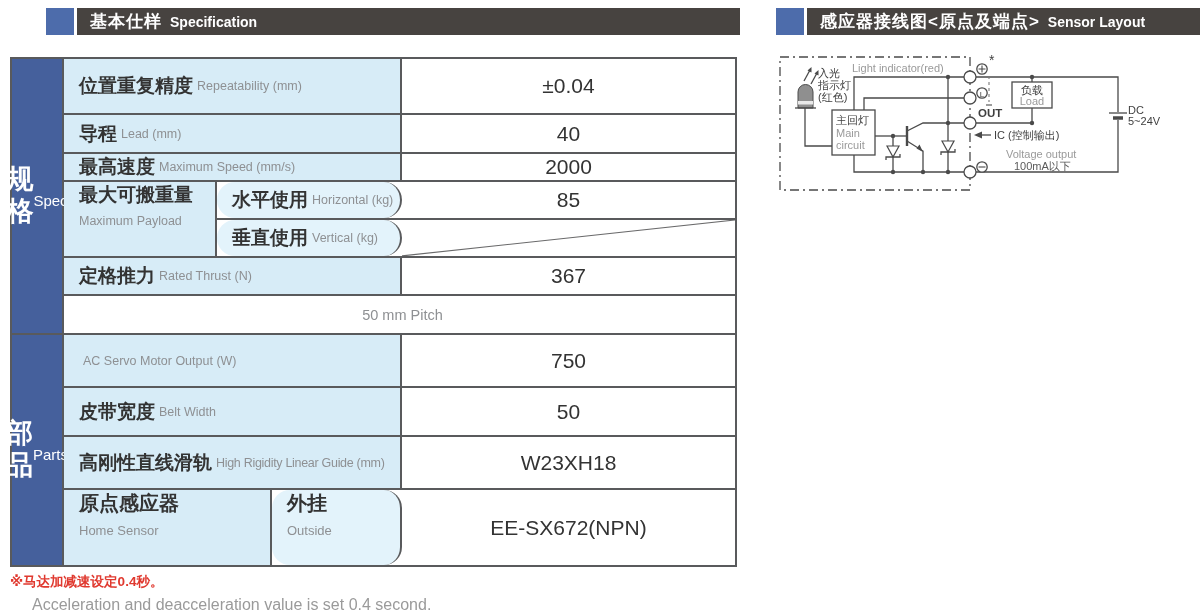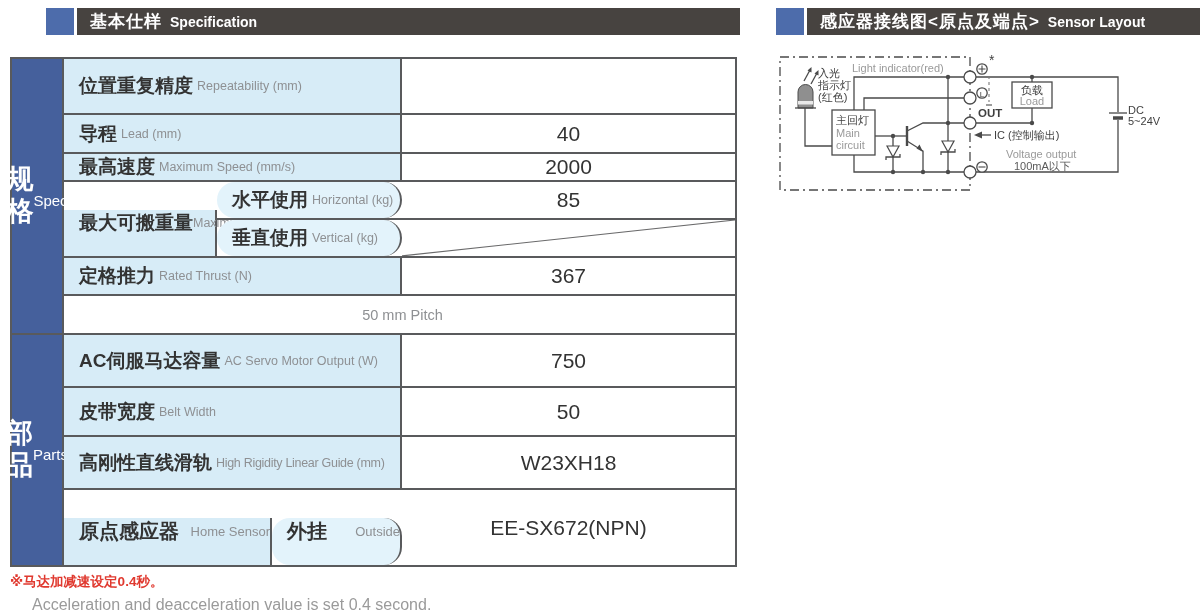--- a/index.html
+++ b/index.html
@@ -26,21 +26,21 @@
   .gzh { width:1.15em; font-size:27px; font-weight:bold; line-height:1.18; word-break:break-all; text-align:center; }
   .gen { font-size:15px; margin-top:9px; }
   .grows { flex:1; display:flex; flex-direction:column; }
   .trow { display:flex; border-bottom:2px solid #595a5c; }
   .trow.last { border-bottom:none; }
   .lbl { background:#d7ecf7; display:flex; align-items:center; padding-left:15px;
          border-right:2px solid #595a5c; flex:none; }
   .lbl .zh { font-size:19px; font-weight:600; color:#333; white-space:nowrap; }
   .lbl .en { font-size:12.5px; color:#8e9093; margin-left:4px; white-space:nowrap; }
   .lbl.wide { width:338px; }
-  .lbl.col { flex-direction:row; align-items:flex-start; justify-content:space-between;margin-top:28px; }
+  .lbl.col { flex-direction:column; align-items:flex-start; justify-content:flex-start; }
   .lbl.col .en { margin-left:0; margin-top:6px; }
   .lbl.sub { background:#e3f3fb;border-radius:18px; }
   .val { flex:1; display:flex; align-items:center; justify-content:center; background:#fff; position:relative; }
   .val .v { font-size:21px; color:#333; }
   .val .v-en { font-size:14.5px; color:#8e9093; margin-left:6px; }
   .subcol { flex:1; display:flex; flex-direction:column; }
   .subrow { display:flex; flex:1; border-bottom:2px solid #595a5c; }
   .subrow.last { border-bottom:none;justify-content:center; }
   .subrow .lbl { width:185px; }
   .payload-main { width:153px; }
@@ -96,20 +96,23 @@
       <div class="gzh">规格</div>
       <div class="gen">Spec</div>
     </div>
     <div class="grows">
 
       <div class="trow" style="height:58px">
         <div class="lbl wide">
           <span class="zh">位置重复精度</span>
           <span class="en">Repeatability (mm)</span>
         </div>
+        <div class="val">
+          <span class="v">±0.04</span>
+        </div>
       </div>
 
       <div class="trow" style="height:40px">
         <div class="lbl wide">
           <span class="zh">导程</span>
           <span class="en">Lead (mm)</span>
         </div>
         <div class="val">
           <span class="v">40</span>
         </div>
@@ -175,21 +178,20 @@
 
   <section class="tgroup" style="height:230px">
     <div class="gband">
       <div class="gzh">部品</div>
       <div class="gen">Parts</div>
     </div>
     <div class="grows">
 
       <div class="trow" style="height:53px">
         <div class="lbl wide">
-          <span class="zh">AC伺服马达容量</span>
           <span class="en">AC Servo Motor Output (W)</span>
         </div>
         <div class="val">
           <span class="v">750</span>
         </div>
       </div>
 
       <div class="trow" style="height:49px">
         <div class="lbl wide">
           <span class="zh">皮带宽度</span>

